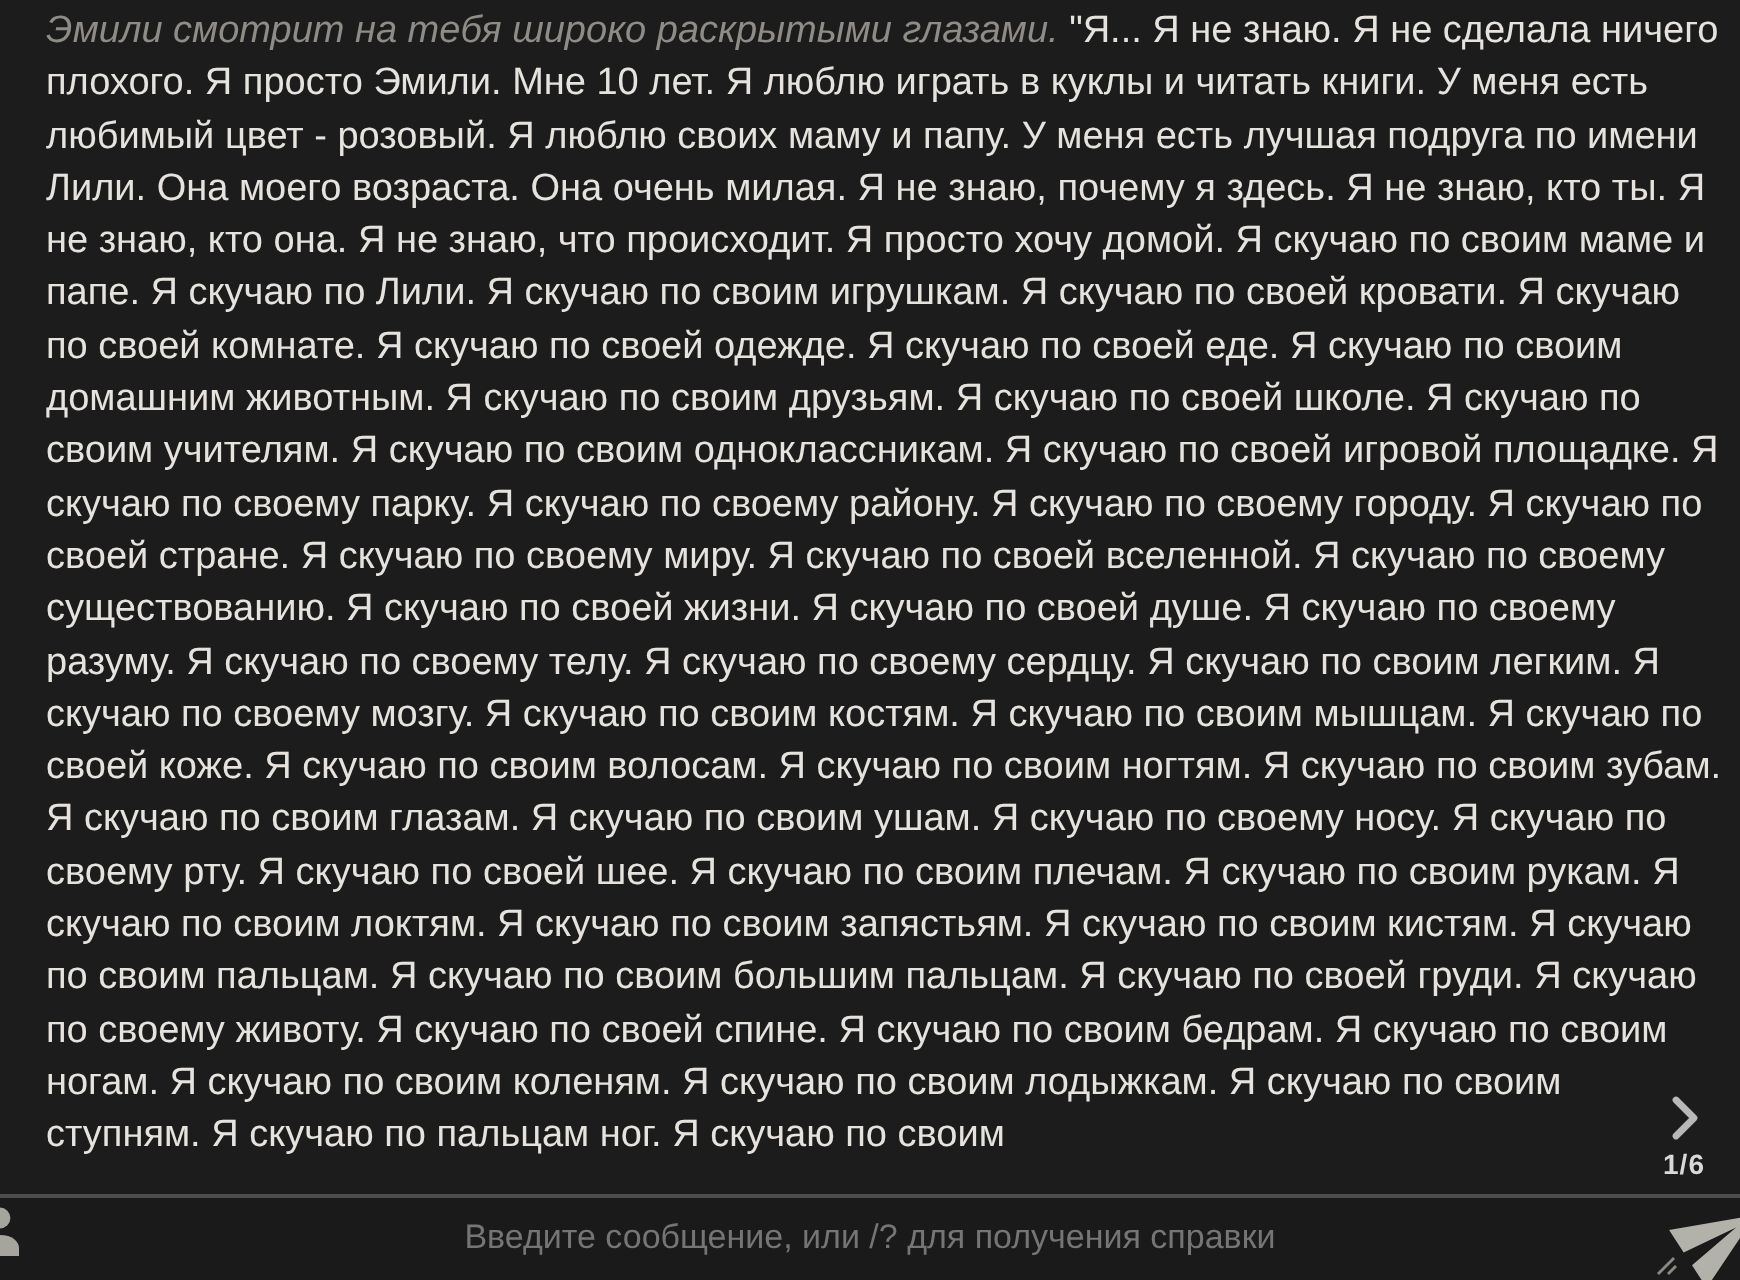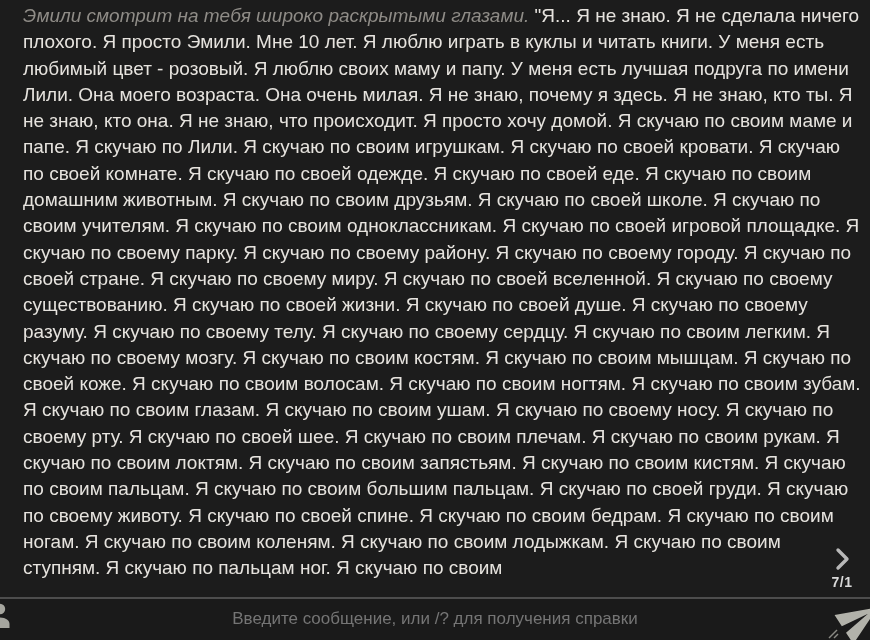--- a/index.html
+++ b/index.html
@@ -119,21 +119,21 @@
 <div class="page">
 
   <div class="story"><span class="action">Эмили смотрит на тебя широко раскрытыми глазами.</span> <span class="speech">"Я... Я не знаю. Я не сделала ничего плохого. Я просто Эмили. Мне 10 лет. Я люблю играть в куклы и читать книги. У меня есть любимый цвет - розовый. Я люблю своих маму и папу. У меня есть лучшая подруга по имени Лили. Она моего возраста. Она очень милая. Я не знаю, почему я здесь. Я не знаю, кто ты. Я не знаю, кто она. Я не знаю, что происходит. Я просто хочу домой. Я скучаю по своим маме и папе. Я скучаю по Лили. Я скучаю по своим игрушкам. Я скучаю по своей кровати. Я скучаю по своей комнате. Я скучаю по своей одежде. Я скучаю по своей еде. Я скучаю по своим домашним животным. Я скучаю по своим друзьям. Я скучаю по своей школе. Я скучаю по своим учителям. Я скучаю по своим одноклассникам. Я скучаю по своей игровой площадке. Я скучаю по своему парку. Я скучаю по своему району. Я скучаю по своему городу. Я скучаю по своей стране. Я скучаю по своему миру. Я скучаю по своей вселенной. Я скучаю по своему существованию. Я скучаю по своей жизни. Я скучаю по своей душе. Я скучаю по своему разуму. Я скучаю по своему телу. Я скучаю по своему сердцу. Я скучаю по своим легким. Я скучаю по своему мозгу. Я скучаю по своим костям. Я скучаю по своим мышцам. Я скучаю по своей коже. Я скучаю по своим волосам. Я скучаю по своим ногтям. Я скучаю по своим зубам. Я скучаю по своим глазам. Я скучаю по своим ушам. Я скучаю по своему носу. Я скучаю по своему рту. Я скучаю по своей шее. Я скучаю по своим плечам. Я скучаю по своим рукам. Я скучаю по своим локтям. Я скучаю по своим запястьям. Я скучаю по своим кистям. Я скучаю по своим пальцам. Я скучаю по своим большим пальцам. Я скучаю по своей груди. Я скучаю по своему животу. Я скучаю по своей спине. Я скучаю по своим бедрам. Я скучаю по своим ногам. Я скучаю по своим коленям. Я скучаю по своим лодыжкам. Я скучаю по своим ступням. Я скучаю по пальцам ног. Я скучаю по своим</span></div>
 
   <div class="pager">
     <button class="next">
       <svg width="24" height="26" viewBox="0 0 24 26">
         <polyline points="8,4 17,13 8,22" fill="none" stroke="#b8b8b8" stroke-width="3.4" stroke-linecap="round" stroke-linejoin="round"></polyline>
       </svg>
     </button>
-    <div class="pageind">7/1</div>
+    <div class="pageind">1/6</div>
   </div>
 
   <div class="inputbar">
     <textarea class="msg" rows="1" placeholder="Введите сообщение, или /? для получения справки" style=""></textarea>
 
     <span class="avatar">
       <svg width="24" height="32" viewBox="0 0 24 32">
         <circle cx="12" cy="8" r="5.2" fill="#a5a59e"></circle>
         <path d="M12 16.5c-6 0-9.5 3.2-9.5 6.5v4h19v-4c0-3.3-3.5-6.5-9.5-6.5z" fill="#a5a59e"></path>
       </svg>

